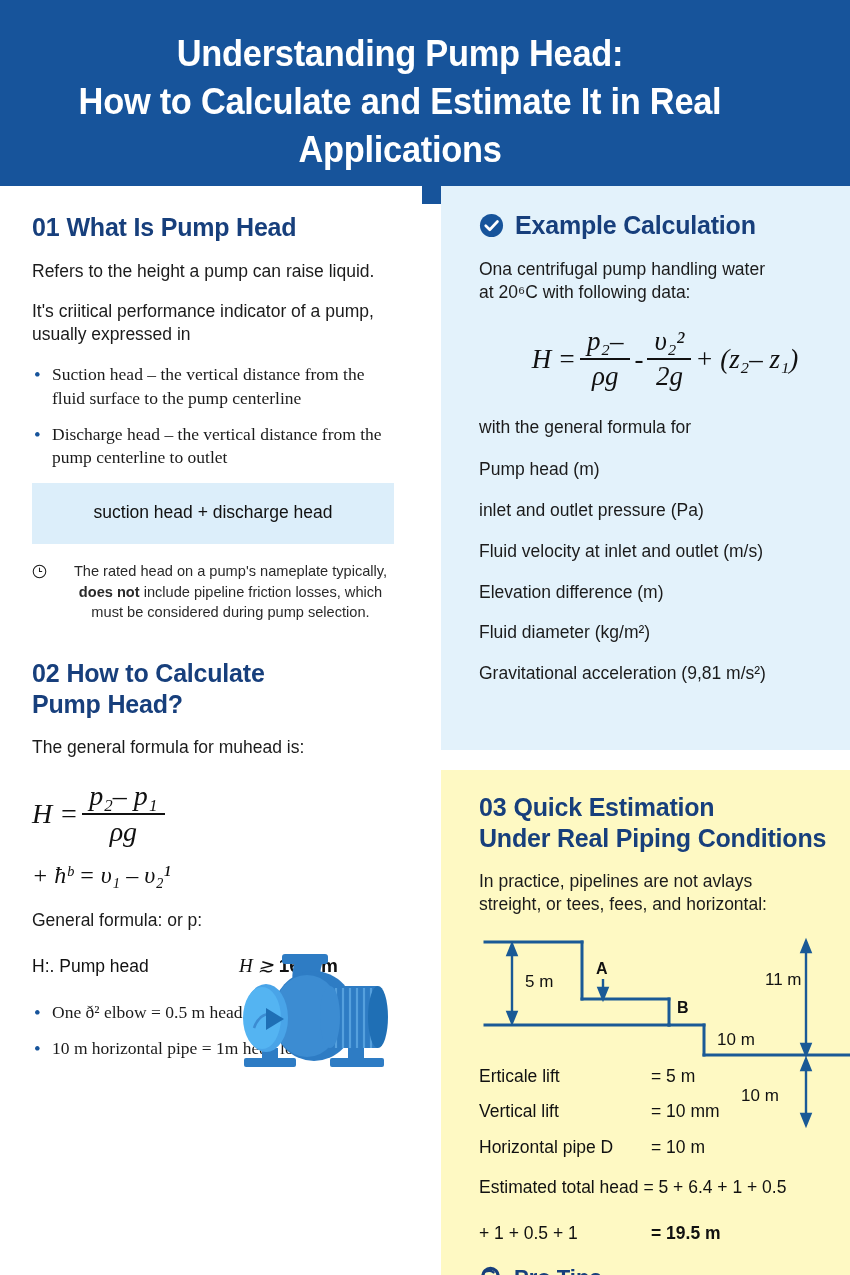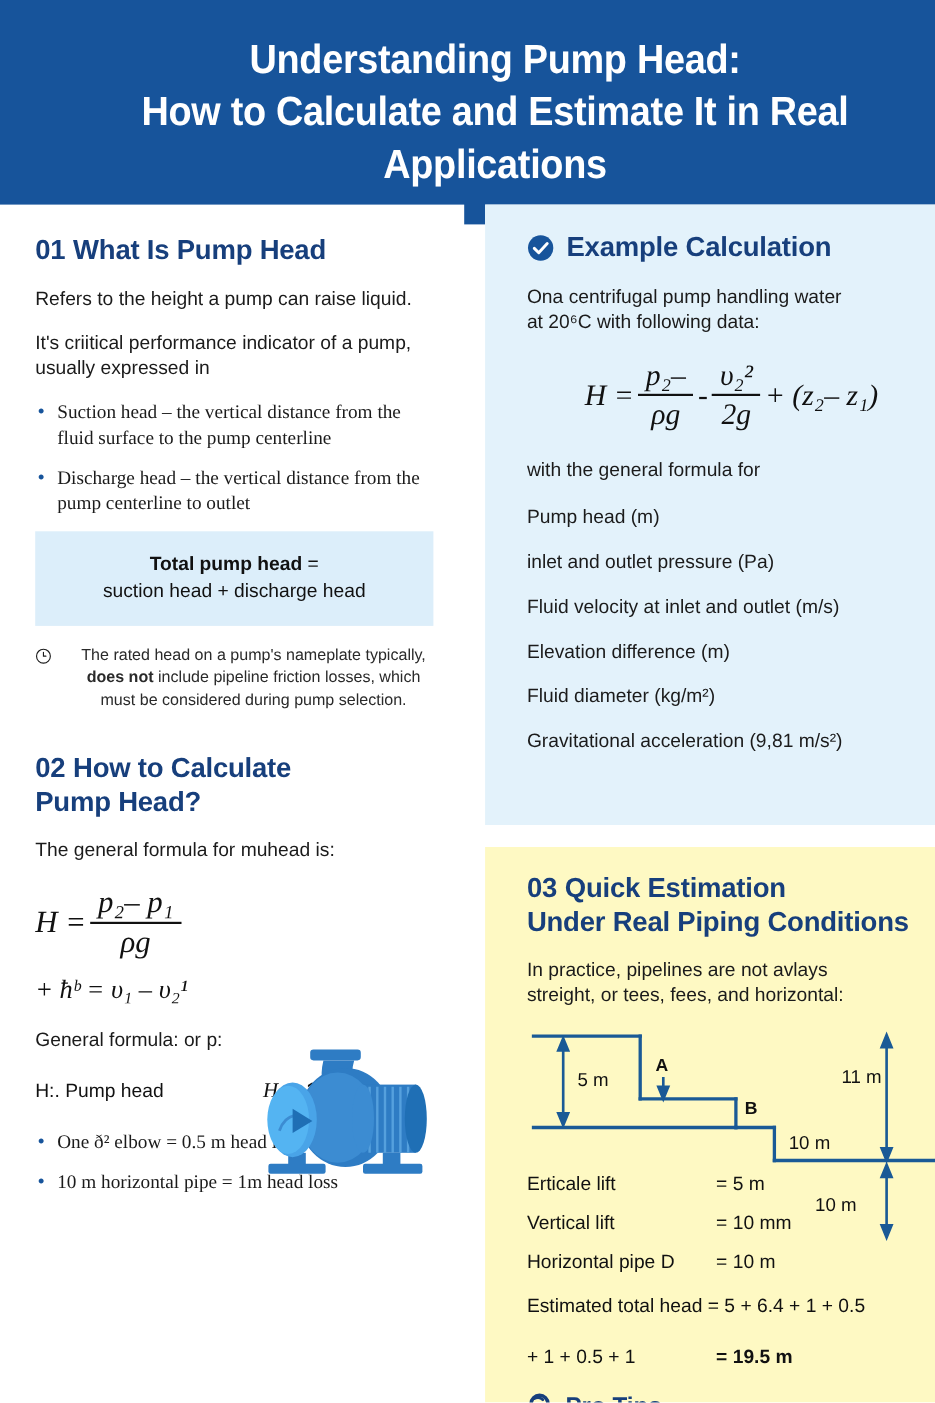--- a/index.html
+++ b/index.html
@@ -13,21 +13,21 @@
     position: relative;
     width: 850px; height: 1275px;
     background: #ffffff;
   }
 
   
   .header {
     position: absolute; left: 0; top: 0;
     width: 850px; height: 204px;
     background: #17549B;
-    display: flex; align-items: center; justify-content: flex-end;
+    display: flex; align-items: center; justify-content: flex-start;
   }
   .header-title {
     color: #ffffff;
     font-size: 37px;
     font-weight: bold;
     line-height: 1.30;
     text-align: center;
     letter-spacing: -0.3px;
     width: 800px;
     transform: scaleX(0.93);
@@ -205,23 +205,20 @@
 
     <div class="p">Refers to the height a pump can raise liquid.</div>
     <div class="p">It's criitical performance indicator of a pump, usually expressed in</div>
 
     <ul class="bul">
       <li>Suction head – the vertical distance from the fluid surface to the pump centerline</li>
       <li>Discharge head – the vertical distance from the pump centerline to outlet</li>
     </ul>
 
     <div class="callout">
-      <div>
-        <b>Total pump head</b><span> =</span>
-      </div>
       <div>suction head + discharge head</div>
     </div>
 
     <div class="note">
       <span class="note-icon">
         <svg viewBox="0 0 16 16" width="15" height="15">
           <circle cx="8" cy="8" r="6.7" fill="none" stroke="#1b1b1b" stroke-width="1.1"></circle>
           <path d="M8 4.2 V8 H10.4" fill="none" stroke="#1b1b1b" stroke-width="1.1" stroke-linecap="round"></path>
         </svg>
       </span>

